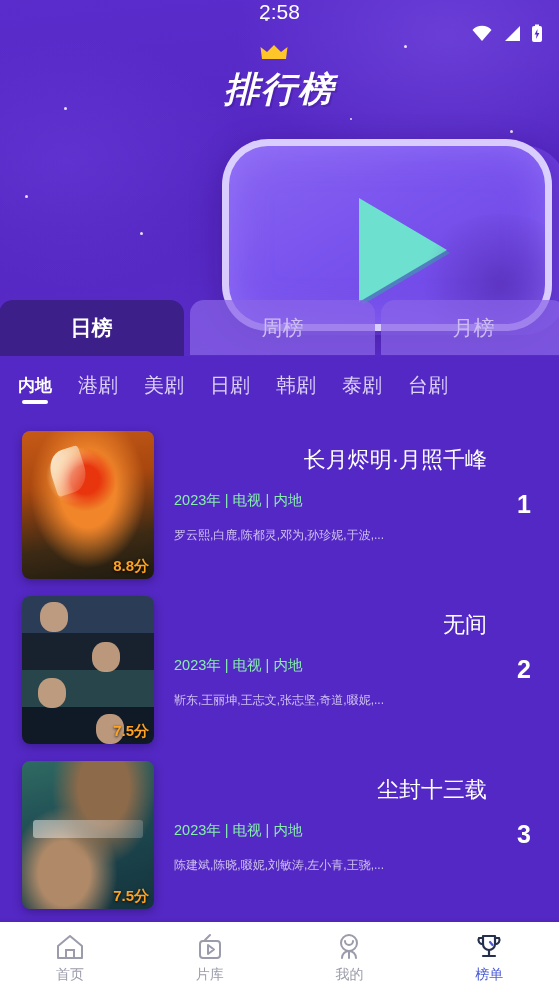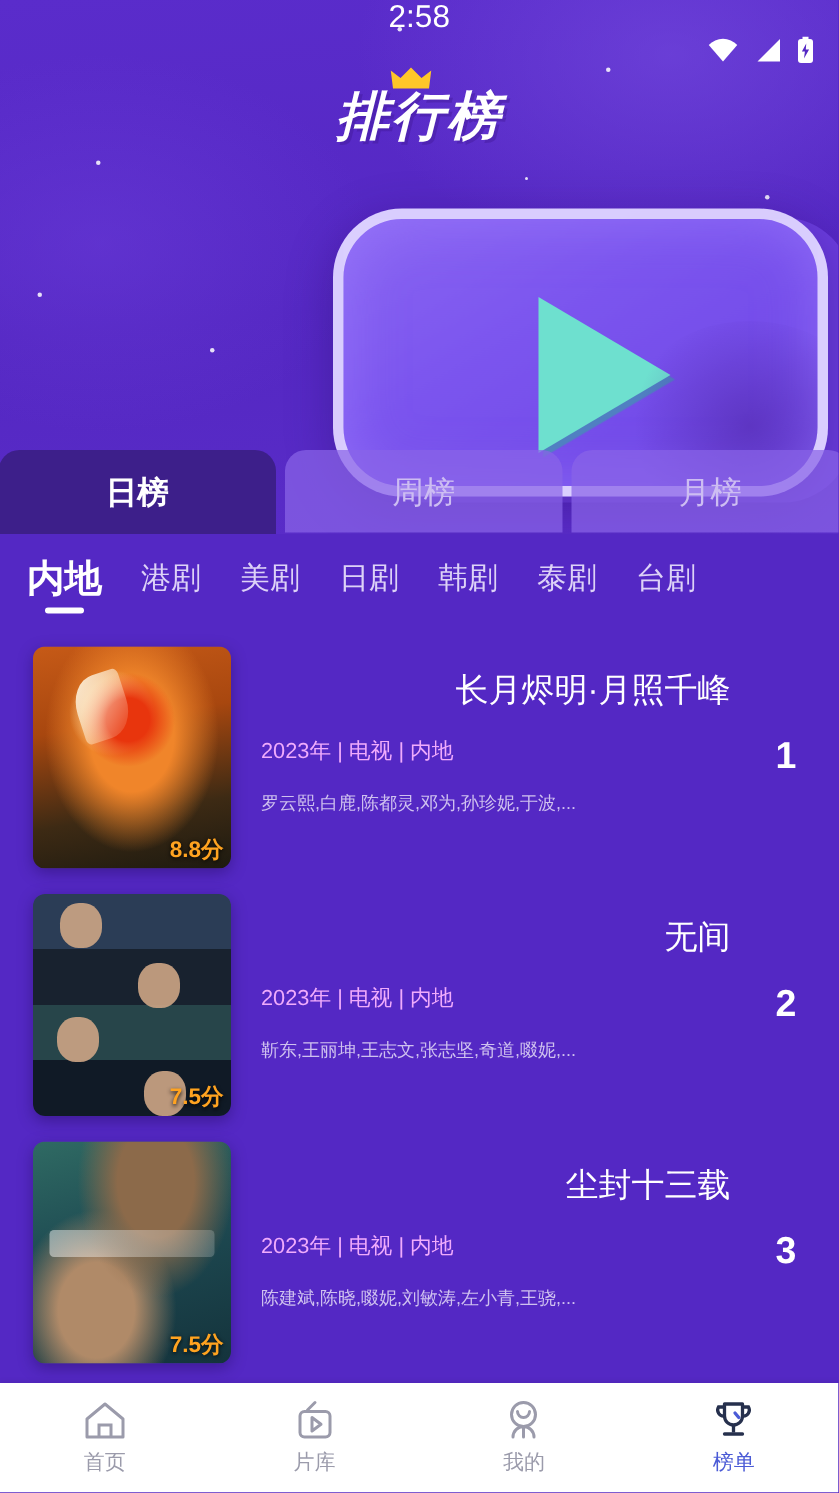--- a/index.html
+++ b/index.html
@@ -16,21 +16,21 @@
     background:
       radial-gradient(ellipse 300px 200px at 80% 10%, rgba(120,78,226,0.55), rgba(120,78,226,0) 70%),
       radial-gradient(ellipse 260px 180px at 12% 45%, rgba(108,62,220,0.45), rgba(108,62,220,0) 70%),
       linear-gradient(175deg, #5a2ccb 0%, #5427c2 55%, #5a2dc9 100%);
     overflow: hidden;
   }
   .star { position: absolute; background: #ffffff; border-radius: 50%; opacity: .85; }
 
   .title-logo {
     position: absolute; left: 0; top: 60px; width: 559px; height: 56px;
-    display: flex; align-items: flex-start; justify-content: center;
+    display: flex; align-items: center; justify-content: center;
   }
   .title-logo .logo-text {
     font-size: 35px; font-weight: bold; color: #ffffff; letter-spacing: 2px;
     font-style: italic; line-height: 1;
     text-shadow: 2px 2px 0 rgba(60,20,140,.35);
     position: relative;
   }
   .crown {
     position: absolute; left: 50%; top: -16px; transform: translateX(-6px);
     width: 28px; height: 17px;
@@ -88,21 +88,21 @@
     background: #5428C4;
   }
 
   
   .cats {
     display: flex; align-items: center; gap: 26px;
     padding: 14px 18px 10px 18px; height: 62px;
     overflow: hidden; white-space: nowrap;
   }
   .cat { font-size: 20px; color: #ddd2f7; position: relative; padding-bottom: 7px; flex: 0 0 auto; }
-  .cat.active { color: #ffffff; font-weight: bold; font-size: 25px; }
+  .cat.active { color: #ffffff; font-weight: bold; font-size: 17px; }
   .cat.active:after {
     content: ""; position: absolute; left: 50%; transform: translateX(-50%);
     bottom: 0; width: 26px; height: 4px; border-radius: 2px; background: #ffffff;
   }
 
   
   .list { padding: 4px 0 0 0; }
   .row {
     display: flex; align-items: flex-start; gap: 20px;
     padding: 9px 18px 9px 22px; height: 165px; position: relative;
@@ -143,21 +143,21 @@
       linear-gradient(165deg, #2f6a63 0%, #1e4a52 45%, #14333c 100%);
   }
   .art-3:after {
     content: ""; position: absolute; left: 8%; top: 40%; width: 84%; height: 12%;
     background: linear-gradient(90deg, rgba(255,255,255,.85), rgba(255,255,255,.35));
     border-radius: 3px; opacity: .55;
   }
 
   .info { flex: 1 1 auto; padding-top: 14px; min-width: 0; }
   .m-title { font-size: 22px; color: #ffffff; margin-bottom: 16px; white-space: nowrap; text-align: right; }
-  .m-meta { font-size: 14.5px; color: #f0abfc; margin-bottom: 17px; }
+  .m-meta { font-size: 14.5px; color: #86efac; margin-bottom: 17px; }
   .m-cast { font-size: 12px; color: #cfc1ef; white-space: nowrap; overflow: hidden; text-overflow: ellipsis; }
   .rank {
     flex: 0 0 auto; align-self: center; width: 34px; text-align: center;
     font-size: 25px; font-weight: bold; color: #ffffff;
   }
 
   
   .bottom-nav {
     position: absolute; left: 0; bottom: 0; width: 559px; height: 73px;
     background: #ffffff; display: flex; align-items: center;

